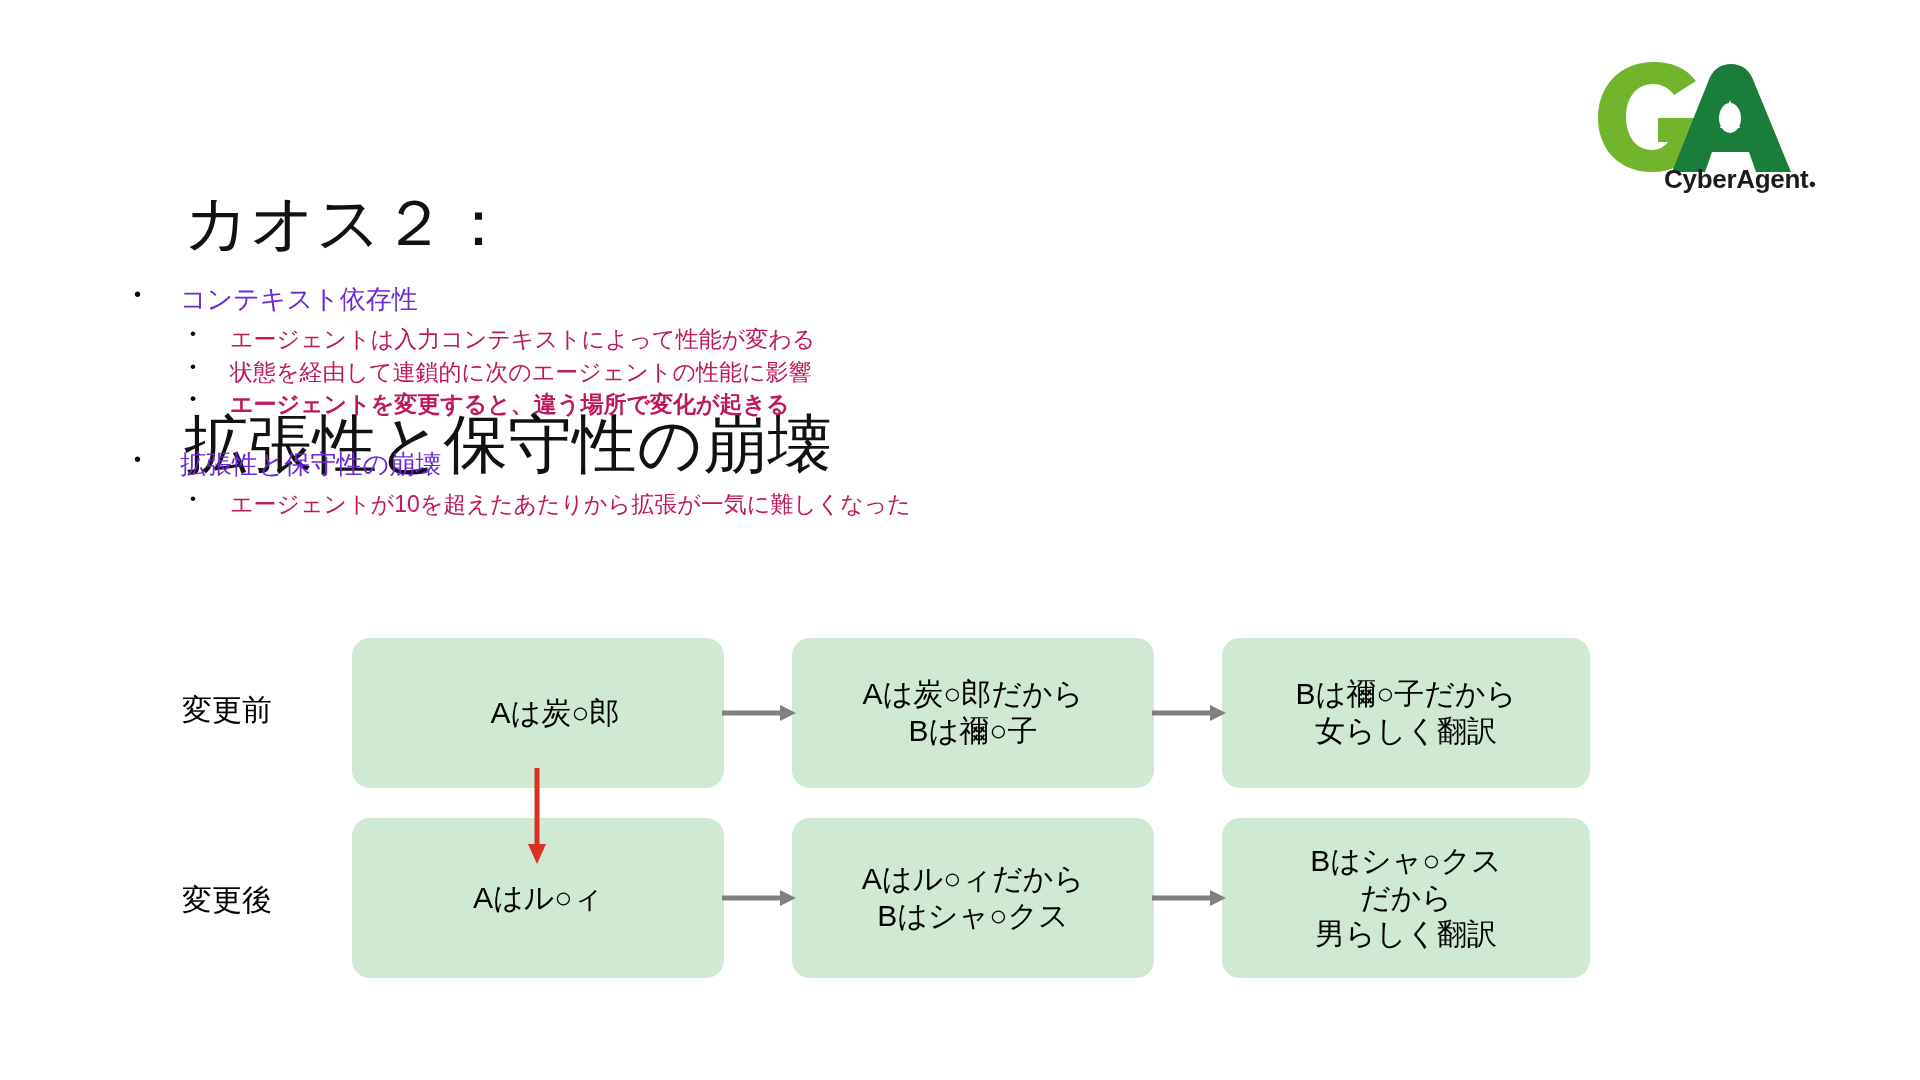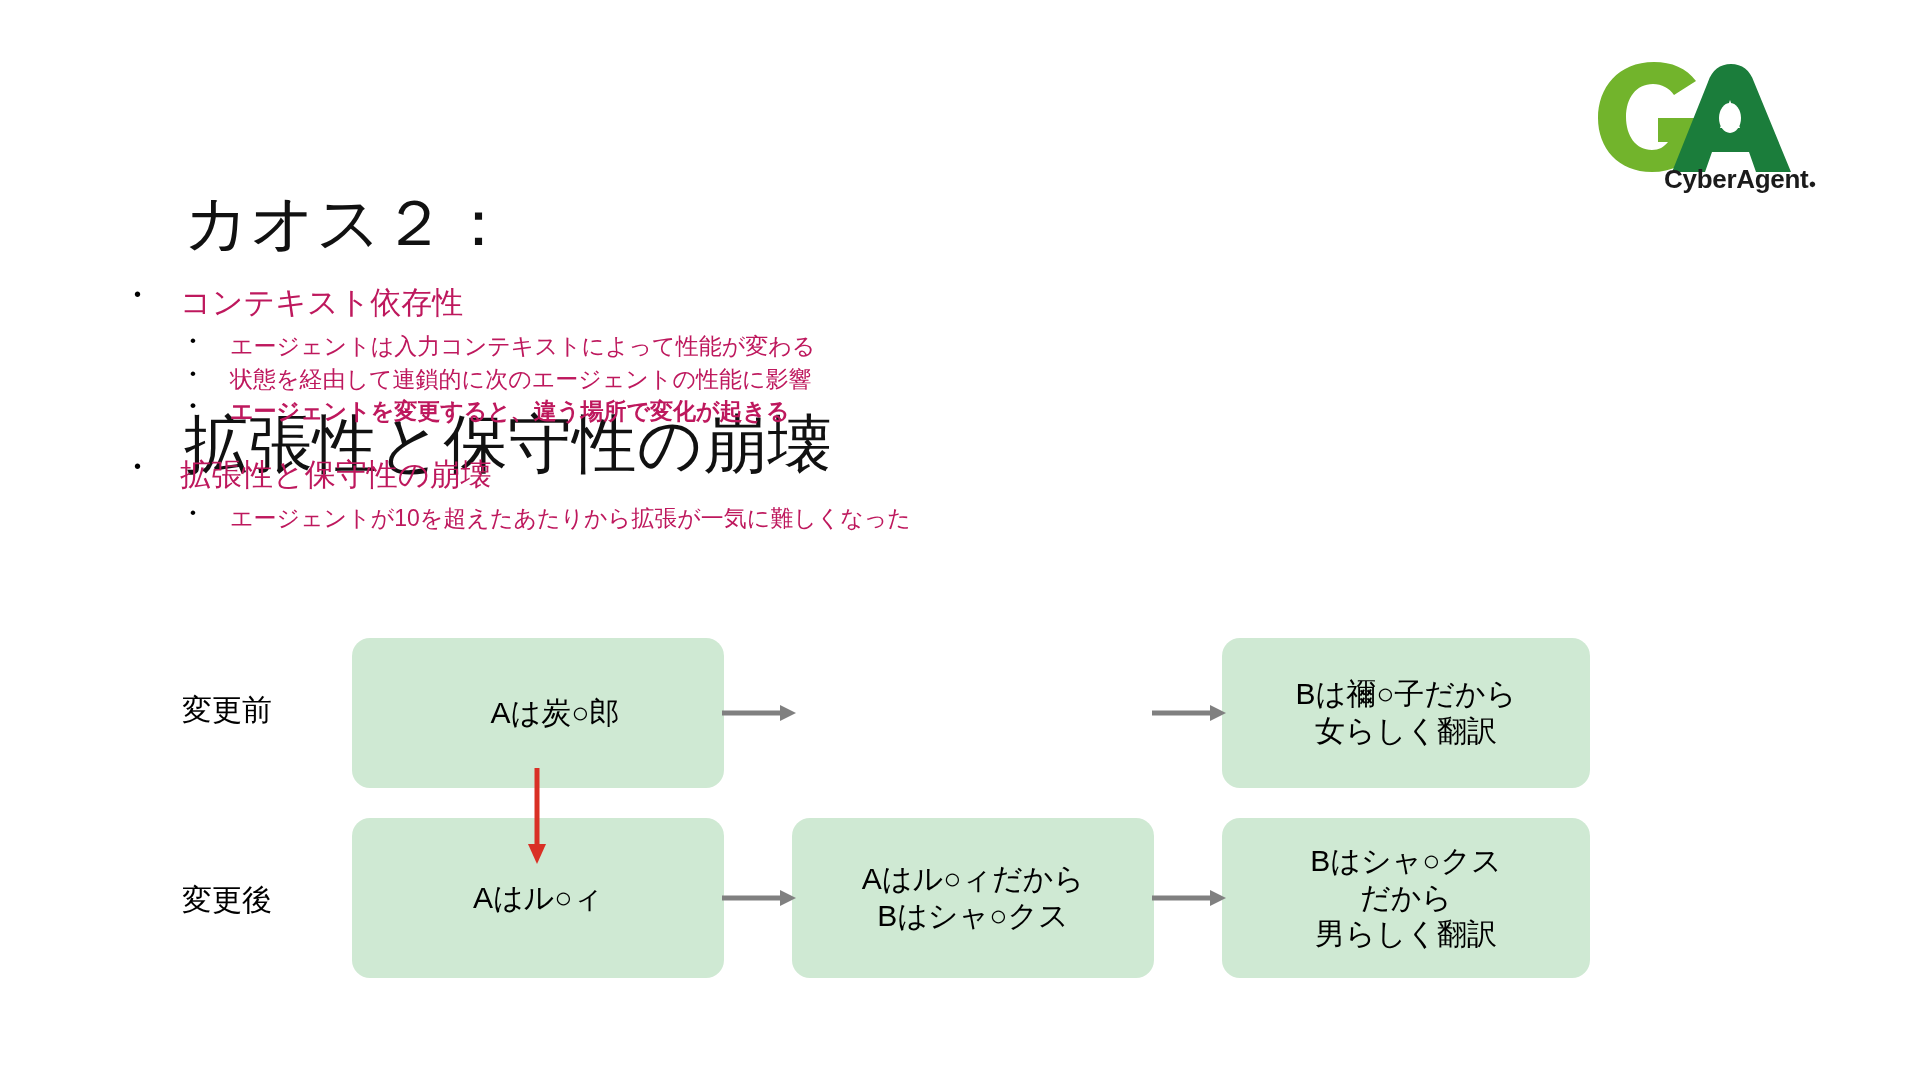--- a/index.html
+++ b/index.html
@@ -57,25 +57,25 @@
 
   
   .bullets {
     position: absolute;
     left: 128px;
     top: 282px;
     width: 1200px;
   }
   .bullet-l1 {
     position: relative;
-    font-size: 31px;
+    font-size: 26px;
     line-height: 1.35;
     padding-left: 52px;
     margin-bottom: 6px;
-    color: #be185d;
+    color: #6d28d9;
   }
   .bullet-l1::before {
     content: "\2022";
     position: absolute;
     left: 6px;
     top: -1px;
     font-size: 20px;
     color: #000;
   }
   .bullet-l2 {
@@ -175,20 +175,22 @@
   <div class="bullet-l2">エージェントが10を超えたあたりから拡張が一気に難しくなった</div>
 
 </div>
 
 <div class="diagram">
 
   <div class="row-label" style="left:182px; top:695px;">変更前</div>
   <div class="row-label" style="left:182px; top:885px;">変更後</div>
 
   <div class="node" style="left:352px; top:638px; width:372px; height:150px;padding-left:44px;">Aは炭○郎</div>
+  <div class="node" style="left:792px; top:638px; width:362px; height:150px;">Aは炭○郎だから
+Bは禰○子</div>
   <div class="node" style="left:1222px; top:638px; width:368px; height:150px;">Bは禰○子だから
 女らしく翻訳</div>
 
   <div class="node" style="left:352px; top:818px; width:372px; height:160px;">Aはル○ィ</div>
   <div class="node" style="left:792px; top:818px; width:362px; height:160px;">Aはル○ィだから
 Bはシャ○クス</div>
   <div class="node" style="left:1222px; top:818px; width:368px; height:160px;">Bはシャ○クス
 だから
 男らしく翻訳</div>
 

